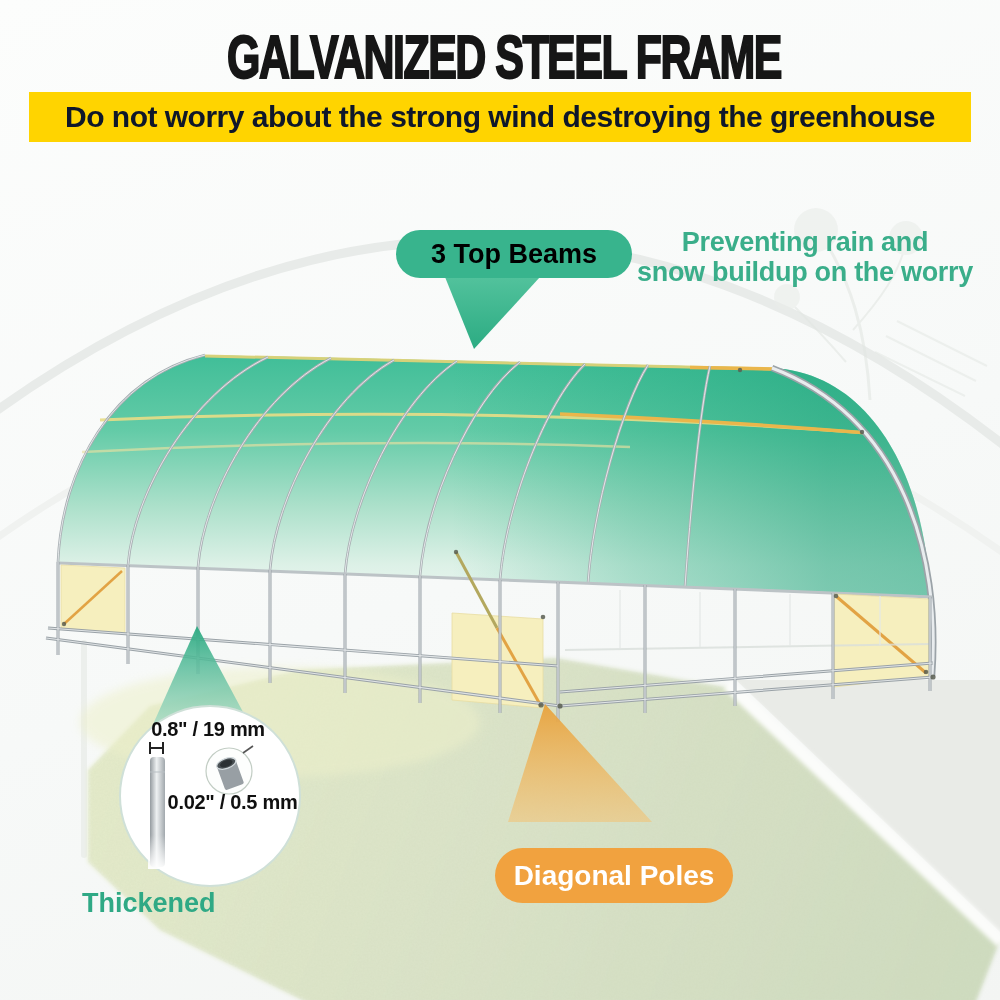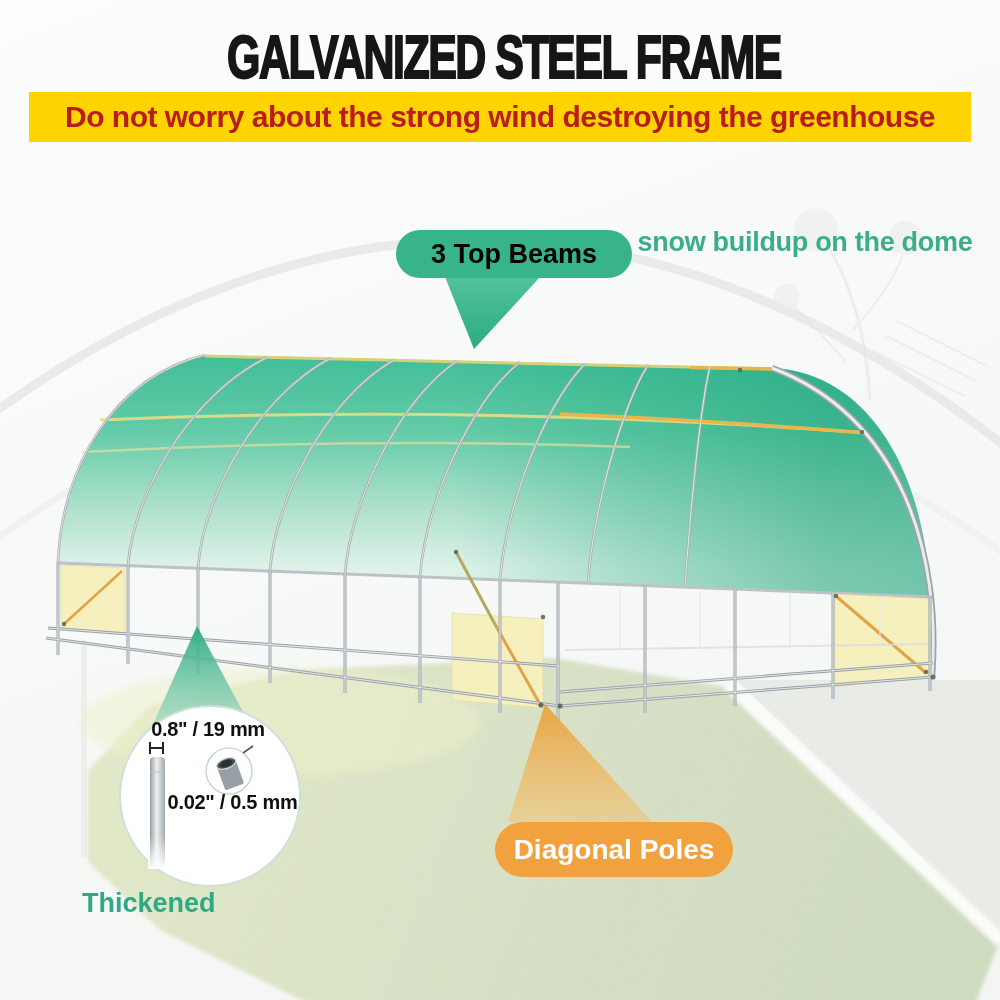--- a/index.html
+++ b/index.html
@@ -9,21 +9,21 @@
   .canvas svg{position:absolute;left:0;top:0;}
   .title{position:absolute;left:0;right:0;top:22px;text-align:center;
          font-size:58px;font-weight:900;color:#161616;-webkit-text-stroke:2px #161616;
          letter-spacing:-2px;transform:scaleX(.74) scaleY(1.04);transform-origin:50% 0;}
   .banner{position:absolute;left:29px;top:92px;width:942px;height:50px;
           display:flex;align-items:center;justify-content:center;}
   .banner span{font-size:30px;font-weight:700;color:#141414;letter-spacing:-.5px;white-space:nowrap;}
   .pill{position:absolute;display:flex;align-items:center;justify-content:center;
         color:#fff;font-weight:700;}
   .pill-topbeams{left:396px;top:230px;width:236px;height:48px;border-radius:24px;font-size:27px;}
-  .pill-diagonal{left:495px;top:822px;width:238px;height:55px;border-radius:28px;font-size:28px;}
+  .pill-diagonal{left:495px;top:848px;width:238px;height:55px;border-radius:28px;font-size:28px;}
   .note{position:absolute;left:613px;top:227px;width:384px;text-align:center;
         font-size:27px;font-weight:700;line-height:30px;letter-spacing:-.3px;}
   .note span{display:block;}
   .dim{position:absolute;font-size:20px;font-weight:700;color:#101010;text-align:center;letter-spacing:-.3px;}
   .dim1{left:128px;top:718px;width:160px;}
   .dim2{left:150px;top:791px;width:165px;}
   .caption{position:absolute;left:82px;top:888px;width:262px;text-align:left;
            font-size:27px;font-weight:700;line-height:31px;}
   .caption span{display:block;}
 </style>
@@ -212,29 +212,30 @@
         <ellipse cx="229" cy="763" rx="10" ry="5" fill="none" stroke="#d3dadd" stroke-width="1.3"></ellipse>
       </g>
       <path d="M243,753 L253,746" stroke="#555" stroke-width="1.6"></path>
     </g>
   </g>
 </svg>
 
 <div class="title">GALVANIZED STEEL FRAME</div>
 
 <div class="banner" style="background: rgb(255, 212, 0);">
-  <span style="color: #b91c1c;">Do not worry about the strong wind destroying the greenhouse</span>
+  <span style="color: #0f172a;">Do not worry about the strong wind destroying the greenhouse</span>
 </div>
 
 <div class="pill pill-topbeams" style="background: rgb(56, 180, 141);">
   <span style="color: #000000;">3 Top Beams</span>
 </div>
 
 <div class="note" style="color: rgb(58, 174, 138);">
-  <span>snow buildup on the dome</span>
+  <span>Preventing rain and</span>
+  <span>snow buildup on the worry</span>
 </div>
 
 <div class="pill pill-diagonal" style="background: rgb(241, 162, 63);">
   <span style="color: rgb(255, 255, 255);">Diagonal Poles</span>
 </div>
 
 <div class="dim dim1">0.8" / 19 mm</div>
 <div class="dim dim2">0.02" / 0.5 mm</div>
 
 <div class="caption" style="color: rgb(47, 169, 133);">

